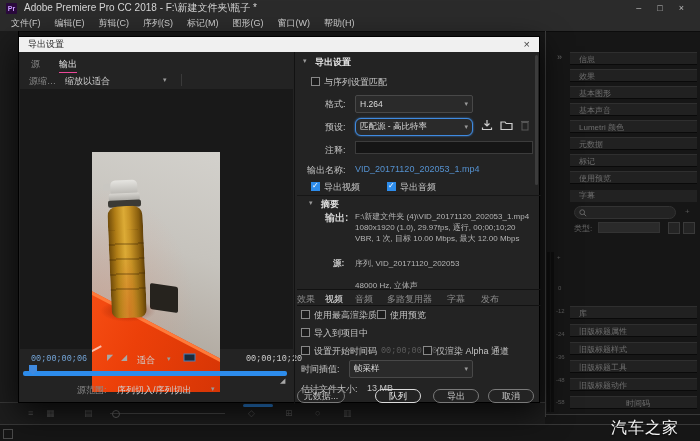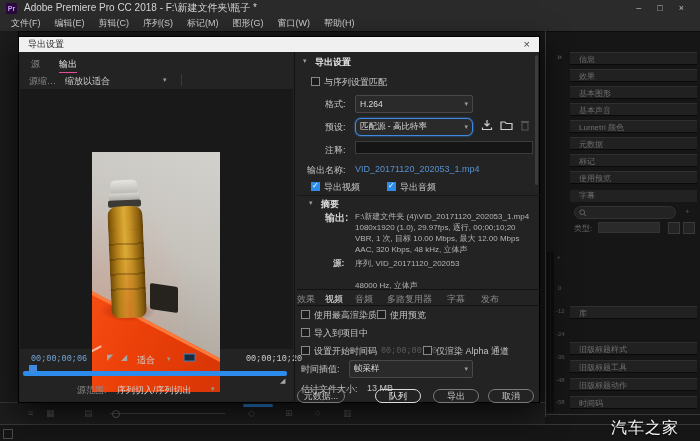--- a/index.html
+++ b/index.html
@@ -135,24 +135,25 @@
       <line x1="6.2" y1="6.2" x2="9" y2="9" stroke="#666" stroke-width="1.2"></line>
     </svg>
   </div>
   <span class="abs" style="left:685px;top:207px;color:#555;font-size:8px;">+</span>
   <span class="abs" style="left:574px;top:223px;color:#666;font-size:8px;">类型:</span>
   <div class="abs" style="left:598px;top:222px;width:62px;height:11px;background:#2a2a2a;border:1px solid #333;box-sizing:border-box;"></div>
   <div class="sqbtn" style="left:668px;top:222px;"></div>
   <div class="sqbtn" style="left:683px;top:222px;"></div>
 
   <div class="pbar" style="top:306px;">库</div>
+  <div class="pbar" style="top:324px;">旧版标题属性</div>
   <div class="pbar" style="top:360px;">旧版标题工具</div>
   <div class="pbar" style="top:342px;">旧版标题样式</div>
   <div class="pbar" style="top:378px;">旧版标题动作</div>
-  <div class="pbar" style="top:396px;">时间码</div>
+  <div class="pbar" style="top:396px;text-align:center;">时间码</div>
   <div class="hline" style="left:546px;top:414px;width:154px;"></div>
 
   <div class="abs" style="left:547px;top:252px;width:3px;height:160px;background:#0e0e0e;"></div>
   <div class="abs" style="left:551px;top:252px;width:3px;height:160px;background:#0e0e0e;"></div>
   <span class="tick" style="left:557px;top:254px;">+</span>
   <span class="tick" style="left:558px;top:285px;">0</span>
   <span class="tick" style="left:556px;top:308px;">-12</span>
   <span class="tick" style="left:556px;top:331px;">-24</span>
   <span class="tick" style="left:556px;top:354px;">-36</span>
   <span class="tick" style="left:556px;top:377px;">-48</span>
@@ -273,21 +274,20 @@
 
     <div class="hline" style="left:278px;top:158px;width:244px;background:#161616;"></div>
 
     <span class="abs" style="left:290px;top:162px;color:#9a9a9a;font-size:7px;">▾</span>
     <span class="abs" style="left:302px;top:161px;color:#e0e0e0;font-weight:bold;">摘要</span>
 
     <span class="abs" style="left:306px;top:174px;color:#cfcfcf;font-weight:bold;font-size:10px;">输出:</span>
     <span class="sumline" style="top:174px;">F:\新建文件夹 (4)\VID_20171120_202053_1.mp4</span>
     <span class="sumline" style="top:185px;">1080x1920 (1.0), 29.97fps, 逐行, 00;00;10;20</span>
     <span class="sumline" style="top:196px;">VBR, 1 次, 目标 10.00 Mbps, 最大 12.00 Mbps</span>
-    <span class="sumline" style="top:207px;">AAC, 320 Kbps, 48 kHz, 立体声</span>
 
     <span class="abs" style="left:314px;top:221px;color:#cfcfcf;font-weight:bold;font-size:8.5px;">源:</span>
     <span class="sumline" style="top:221px;">序列, VID_20171120_202053</span>
     <span class="sumline" style="top:243px;">48000 Hz, 立体声</span>
 
     <div class="hline" style="left:278px;top:252px;width:244px;background:#121212;"></div>
     <span class="tab" style="left:278px;top:256px;">效果</span>
     <span class="tab active" style="left:306px;top:256px;">视频</span>
     <span class="tab" style="left:336px;top:256px;">音频</span>
     <span class="tab" style="left:368px;top:256px;">多路复用器</span>

